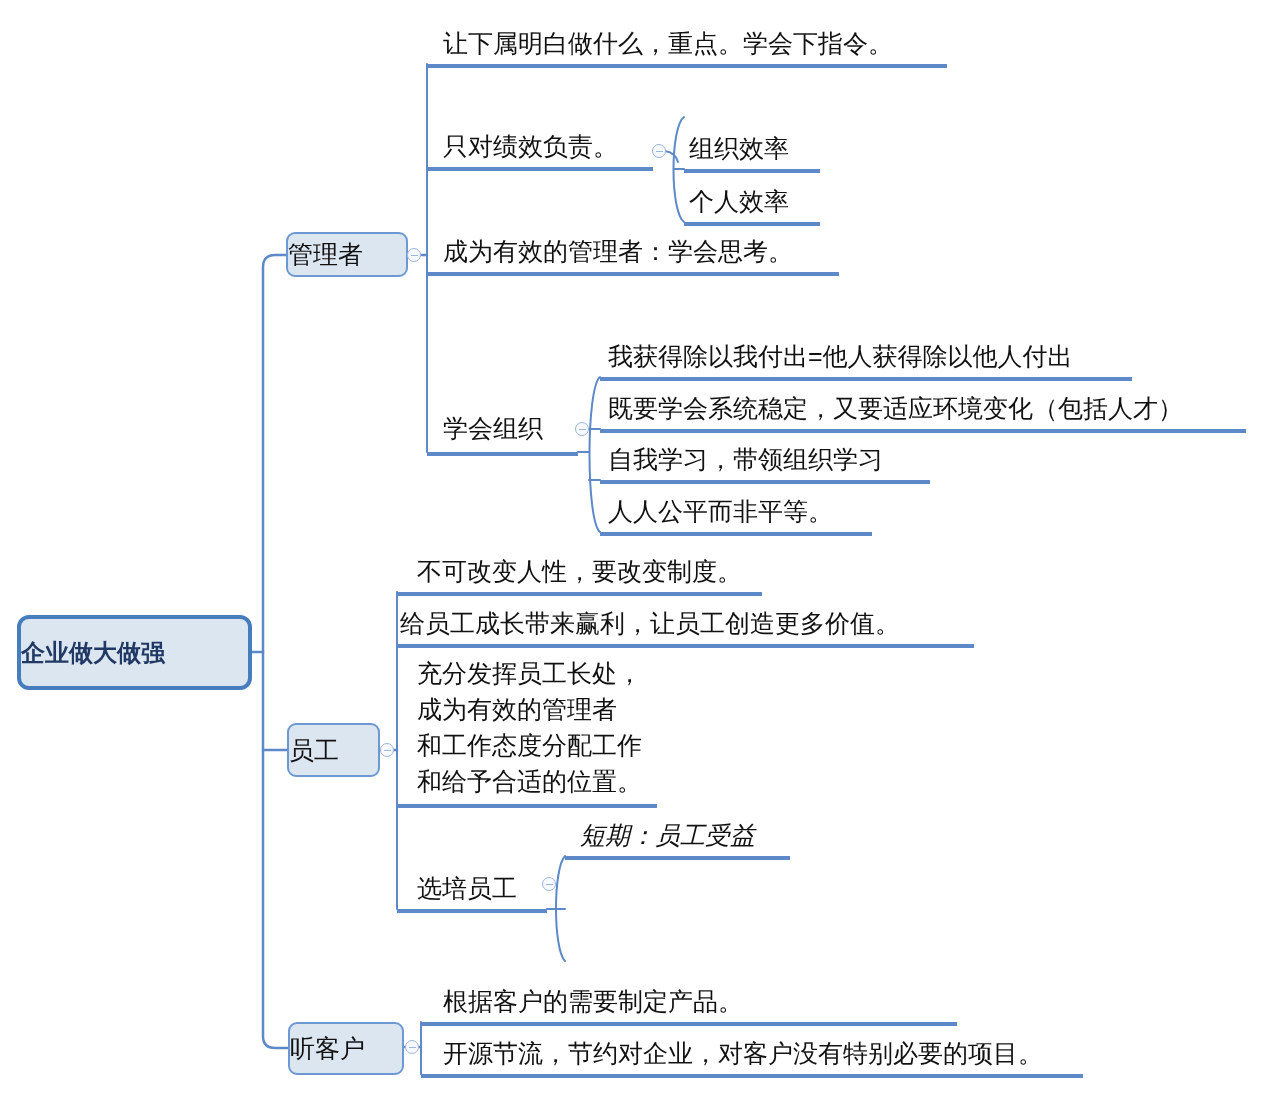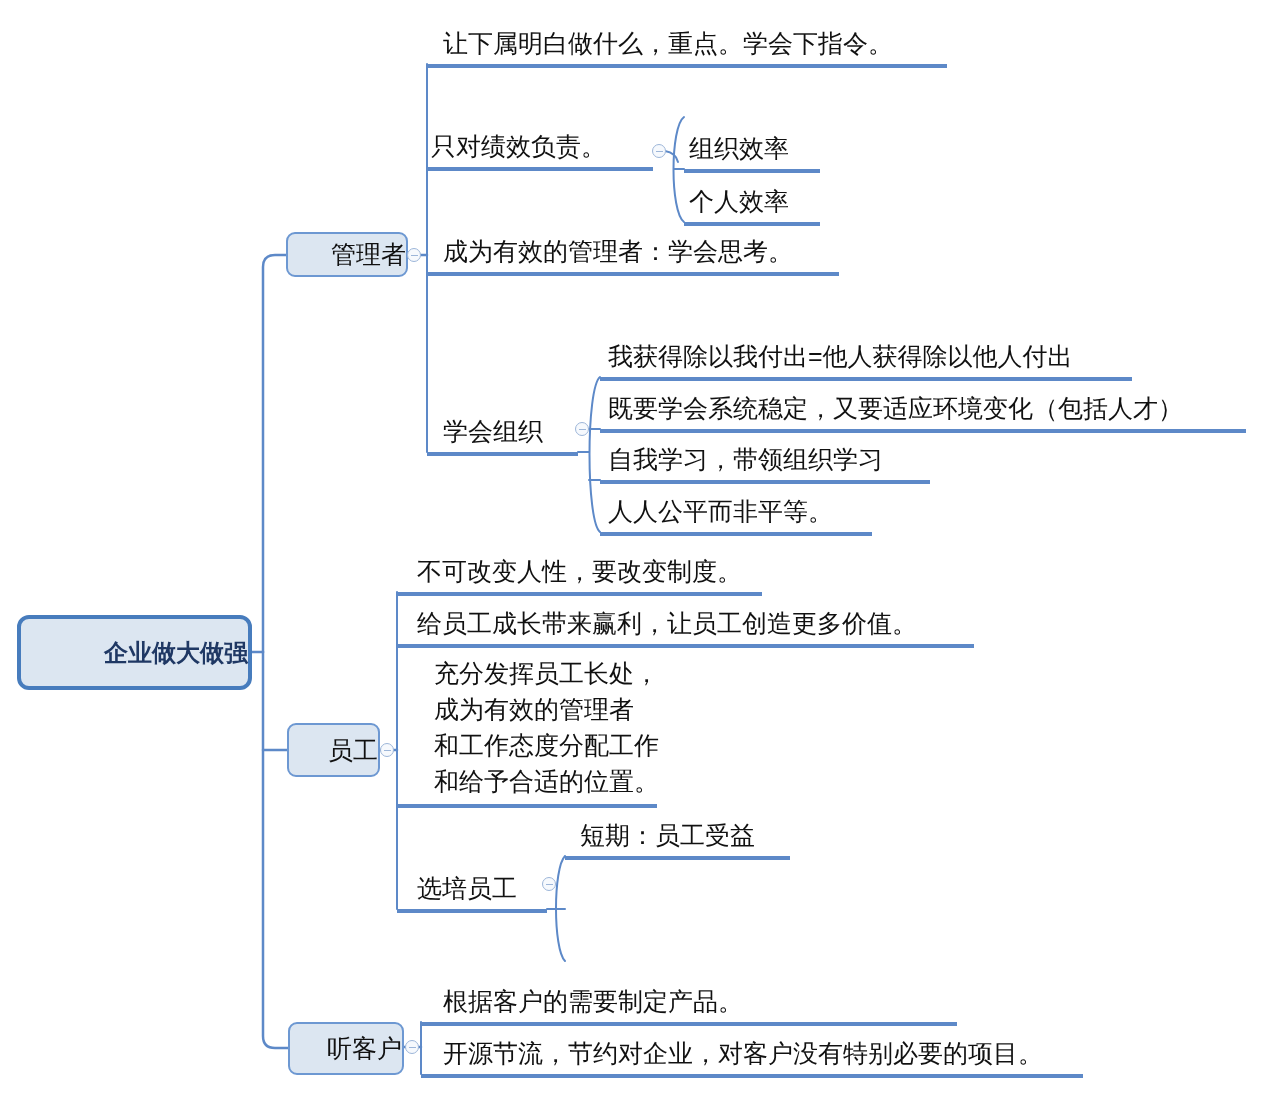--- a/index.html
+++ b/index.html
@@ -15,37 +15,37 @@
   .canvas{
     position:relative;width:1265px;height:1093px;background:#ffffff;overflow:hidden;
     font-family:"Liberation Sans","DejaVu Sans",sans-serif;
   }
   .links{position:absolute;left:0;top:0;width:1265px;height:1093px;}
   .links path{fill:none;stroke:var(--line);stroke-linecap:round;}
   .links path.w25{stroke-width:2.5;}
   .links path.w2{stroke-width:2;}
 
   .node{
-    position:absolute;box-sizing:border-box;display:flex;align-items:center;justify-content:flex-end;
+    position:absolute;box-sizing:border-box;display:flex;align-items:center;justify-content:flex-start;
     background:var(--node-fill);border:2.5px solid var(--node-border);border-radius:9px;
     color:var(--topic-text);font-size:25px;white-space:nowrap;
   }
   .node.root{
     border:4px solid var(--root-border);border-radius:12px;
     color:var(--root-text);font-weight:bold;font-size:24px;
   }
 
   .topic{
     position:absolute;box-sizing:border-box;white-space:nowrap;
     display:flex;align-items:flex-end;padding-bottom:5px;
     border-bottom:4px solid var(--line);
     color:var(--topic-text);font-size:25px;line-height:32px;
   }
   .topic.multi{display:block;line-height:36px;}
-  .topic.multi div{white-space:nowrap;margin-left:17px;}
+  .topic.multi div{white-space:nowrap;}
 
   .collapse{
     position:absolute;box-sizing:border-box;width:14px;height:14px;border-radius:50%;
     background:#f6f9fd;border:1.5px solid var(--collapse-border);
     display:flex;align-items:center;justify-content:center;
   }
   .collapse i{display:block;width:7px;height:0;border-top:1.5px solid var(--collapse-border);}
 </style>
 </head>
 <body>
@@ -93,49 +93,49 @@
   <div class="node" style="left:287px;top:723px;width:93px;height:54px;font-family:Liberation Serif, serif;">
     <span>员工</span>
   </div>
 
   <div class="node" style="left:288px;top:1022px;width:116px;height:53px;">
     <span>听客户</span>
   </div>
 
   <div class="topic" style="left:427px;top:27px;width:520px;height:41px;padding-left:16px;">让下属明白做什么，重点。学会下指令。</div>
 
-  <div class="topic" style="left:427px;top:130px;width:226px;height:41px;padding-left:4px;">只对绩效负责。</div>
+  <div class="topic" style="left:427px;top:130px;width:226px;height:41px;padding-left:16px;">只对绩效负责。</div>
 
   <div class="topic" style="left:684px;top:132px;width:136px;height:41px;padding-left:5px;">组织效率</div>
   <div class="topic" style="left:684px;top:185px;width:136px;height:41px;padding-left:5px;">个人效率</div>
 
   <div class="topic" style="left:427px;top:235px;width:412px;height:41px;padding-left:16px;">成为有效的管理者：学会思考。</div>
 
 
-  <div class="topic" style="left:427px;top:415px;width:151px;height:41px;padding-left:16px;">学会组织</div>
+  <div class="topic" style="left:427px;top:415px;width:151px;height:41px;padding-left:16px;font-family:Liberation Mono, monospace;">学会组织</div>
 
   <div class="topic" style="left:600px;top:340px;width:532px;height:41px;padding-left:8px;">我获得除以我付出=他人获得除以他人付出</div>
   <div class="topic" style="left:600px;top:392px;width:646px;height:41px;padding-left:8px;">既要学会系统稳定，又要适应环境变化（包括人才）</div>
   <div class="topic" style="left:600px;top:443px;width:330px;height:41px;padding-left:8px;">自我学习，带领组织学习</div>
   <div class="topic" style="left:600px;top:495px;width:272px;height:41px;padding-left:8px;">人人公平而非平等。</div>
 
   <div class="topic" style="left:397px;top:555px;width:365px;height:41px;padding-left:20px;">不可改变人性，要改变制度。</div>
 
-  <div class="topic" style="left:397px;top:607px;width:577px;height:41px;padding-left:20px;">给员工成长带来赢利，让员工创造更多价值。</div>
+  <div class="topic" style="left:397px;top:607px;width:577px;height:41px;padding-left:3px;">给员工成长带来赢利，让员工创造更多价值。</div>
 
   <div class="topic multi" style="left:397px;top:655px;width:260px;height:153px;padding-left:20px;">
     <div>充分发挥员工长处，</div>
     <div>成为有效的管理者</div>
     <div>和工作态度分配工作</div>
     <div>和给予合适的位置。</div>
   </div>
 
   <div class="topic" style="left:397px;top:872px;width:150px;height:41px;padding-left:20px;">选培员工</div>
 
-  <div class="topic" style="left:565px;top:819px;width:225px;height:41px;padding-left:15px;">短期：员工受益</div>
+  <div class="topic" style="left:565px;top:819px;width:225px;height:41px;padding-left:15px;font-style:italic;">短期：员工受益</div>
 
   <div class="topic" style="left:421px;top:985px;width:536px;height:41px;padding-left:22px;">根据客户的需要制定产品。</div>
   <div class="topic" style="left:421px;top:1037px;width:662px;height:41px;padding-left:22px;">开源节流，节约对企业，对客户没有特别必要的项目。</div>
 
   <div class="collapse" style="left:407px;top:248px;">
       <i></i>
     </div>
   <div class="collapse" style="left:652px;top:144px;">
       <i></i>
     </div>

